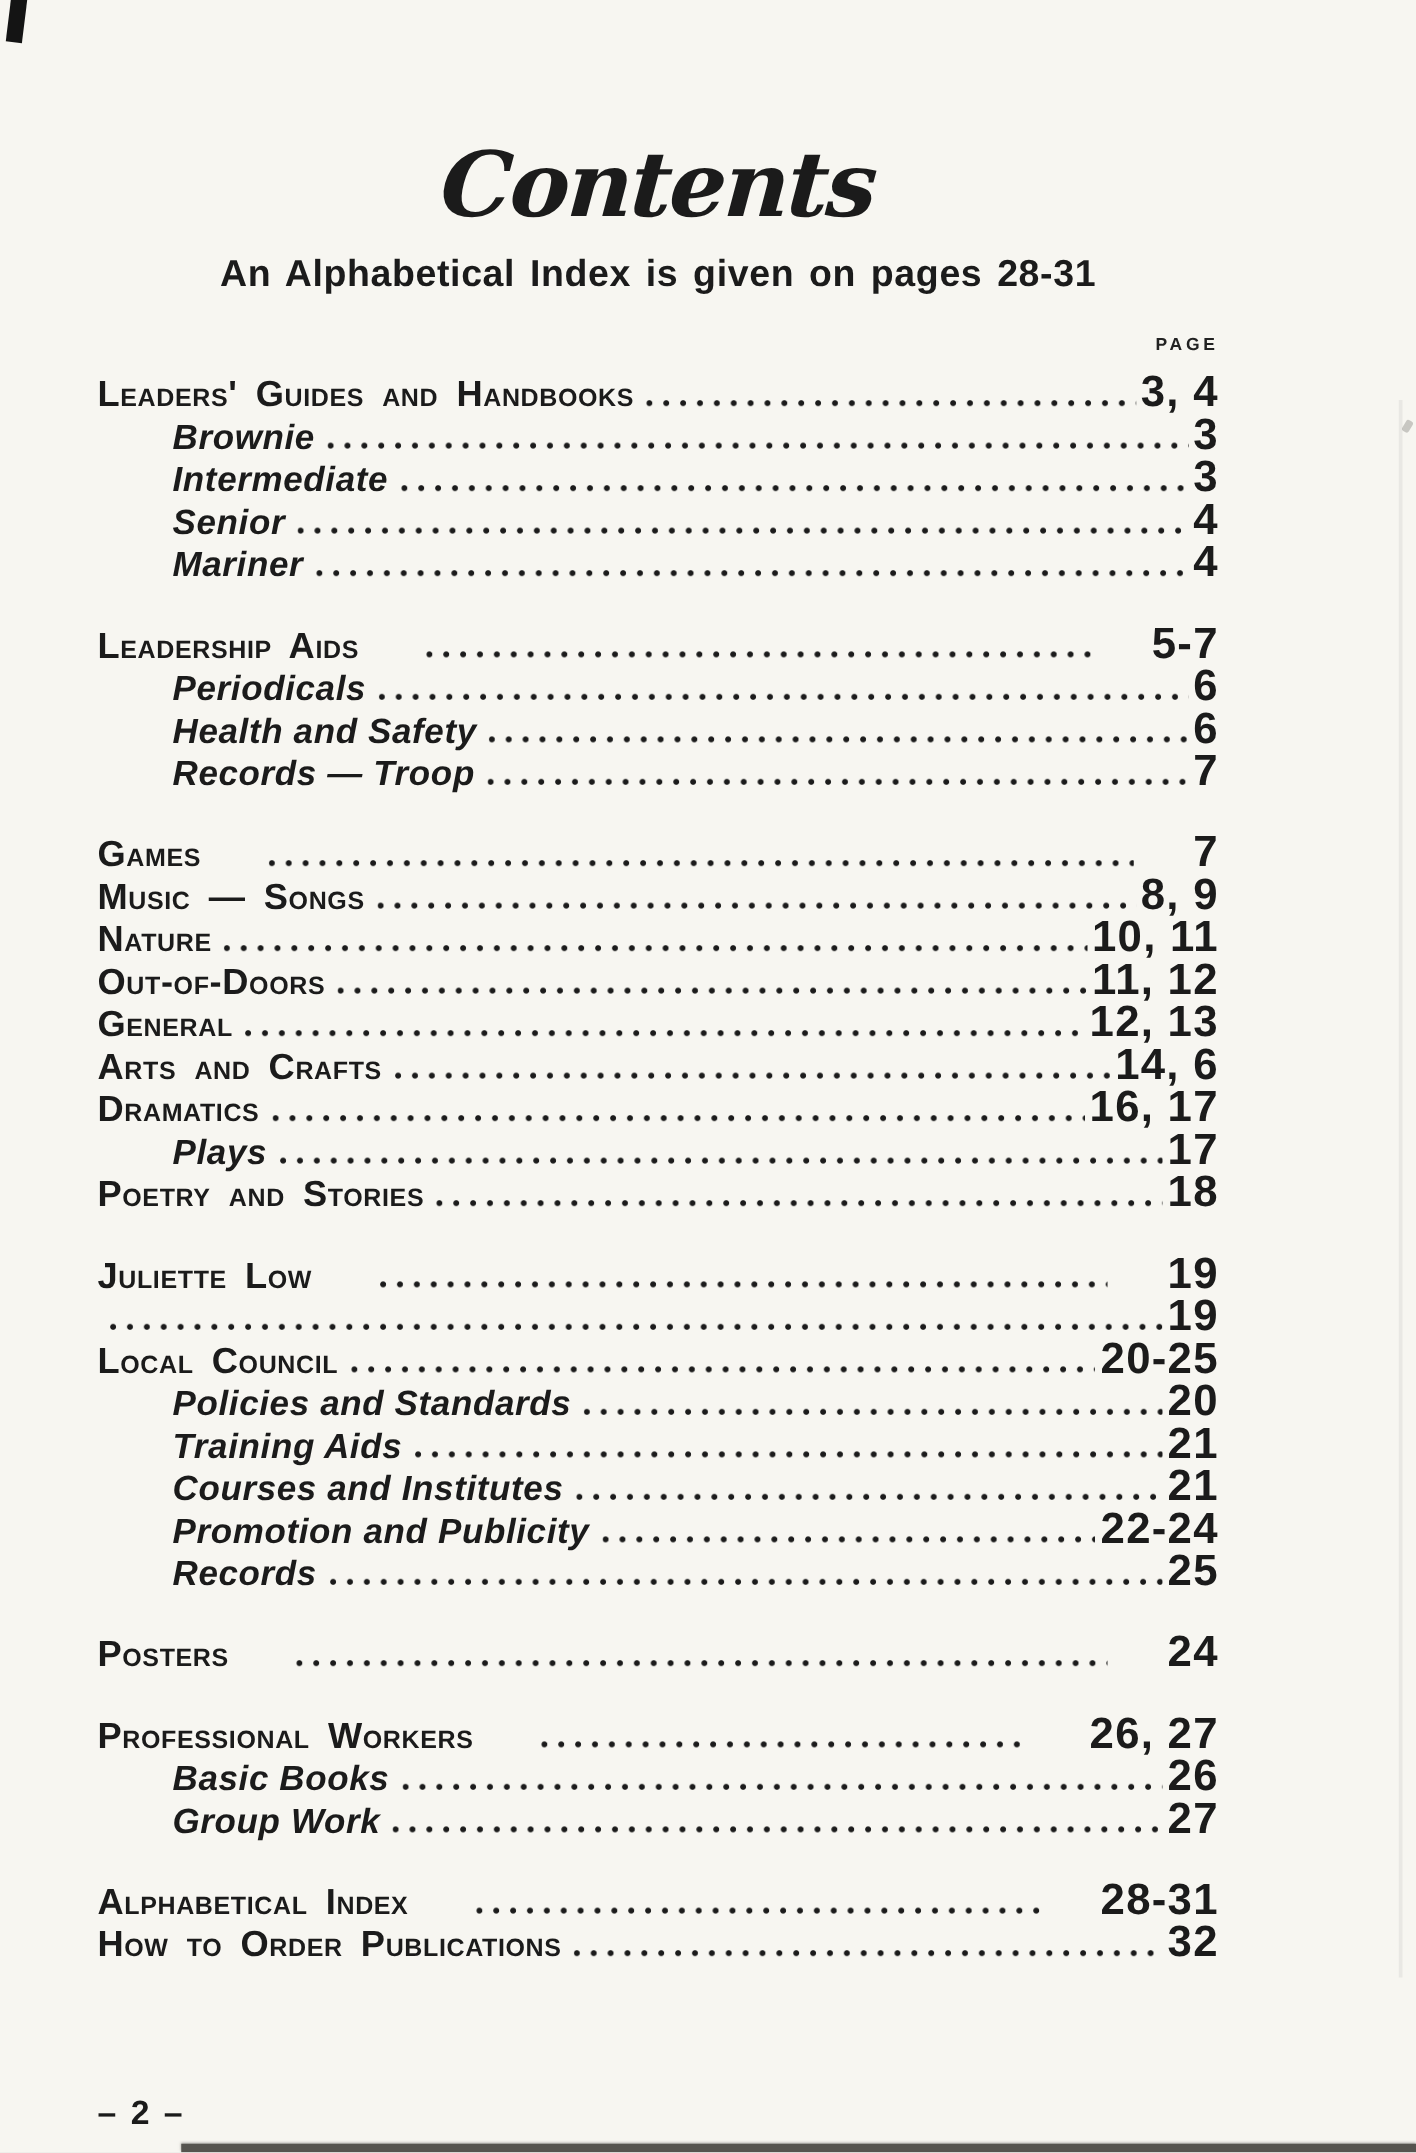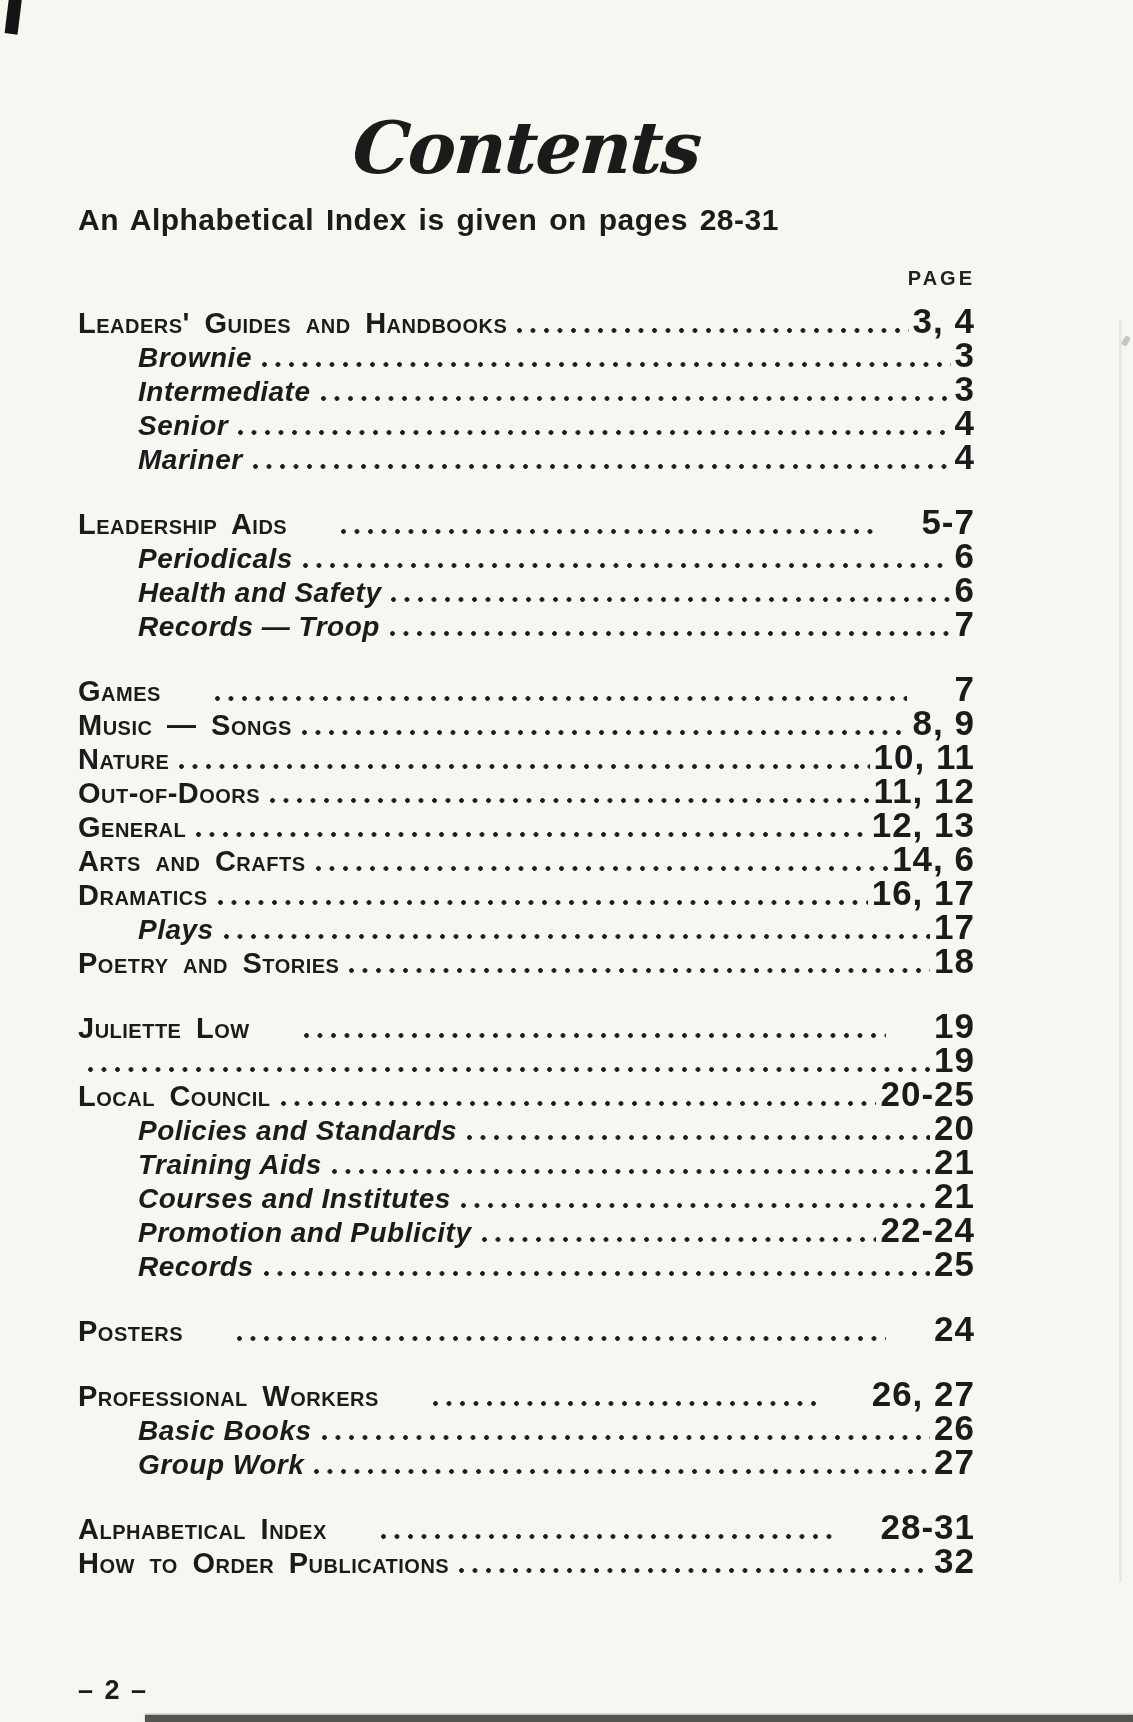--- a/index.html
+++ b/index.html
@@ -25,30 +25,31 @@
     font-family: "DejaVu Serif", serif;
     font-style: italic;
     font-weight: 700;
     font-size: 72px;
     line-height: 1.1;
     letter-spacing: -2px;
     transform: skewX(-4deg);
   }
   .subtitle {
     margin-top: 16px;
+    text-align: center;
     font-weight: 700;
     font-size: 30px;
     letter-spacing: 0.5px;
     word-spacing: 3px;
   }
   .col-header {
     margin-top: 30px;
     text-align: right;
     font-weight: 700;
-    font-size: 20px;
+    font-size: 14px;
     letter-spacing: 3px;
     color: #222;
   }
   .toc {
     margin-top: 14px;
   }
   .toc-row {
     display: flex;
     align-items: baseline;
     height: 34px;

